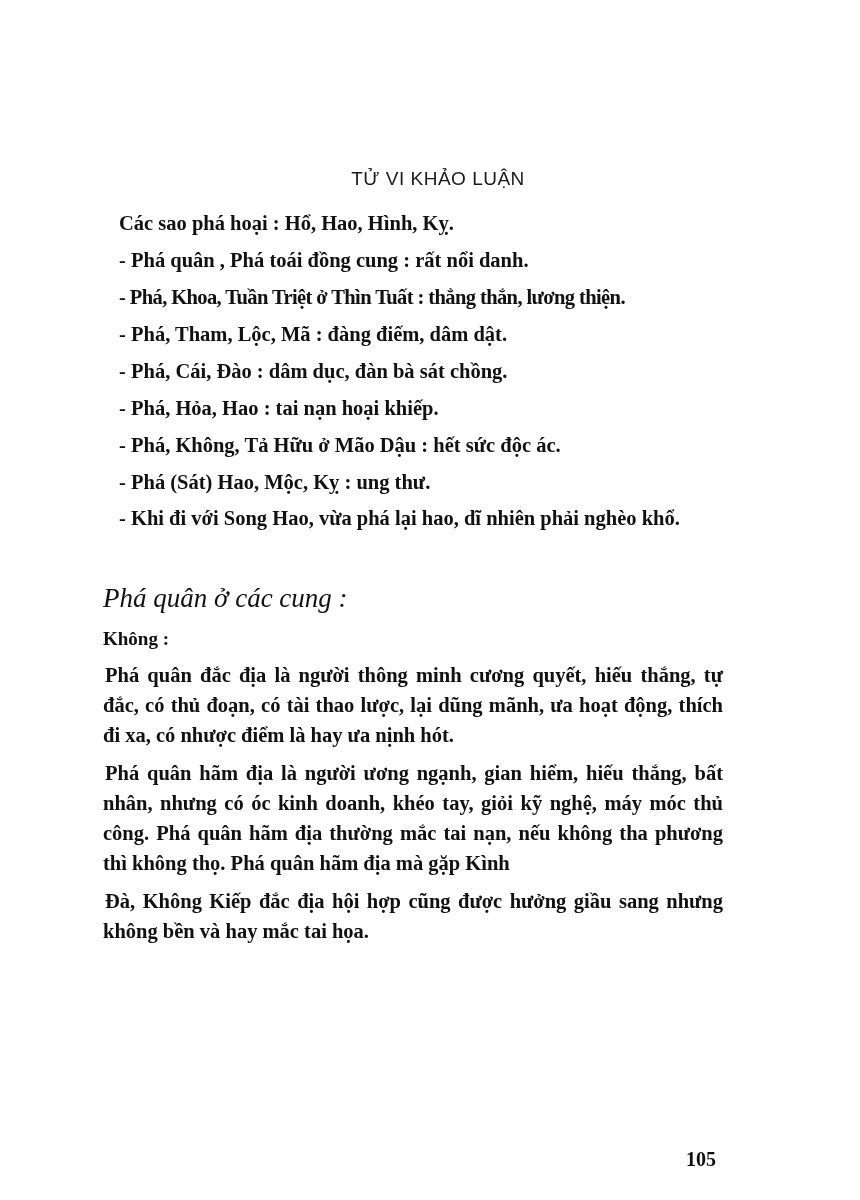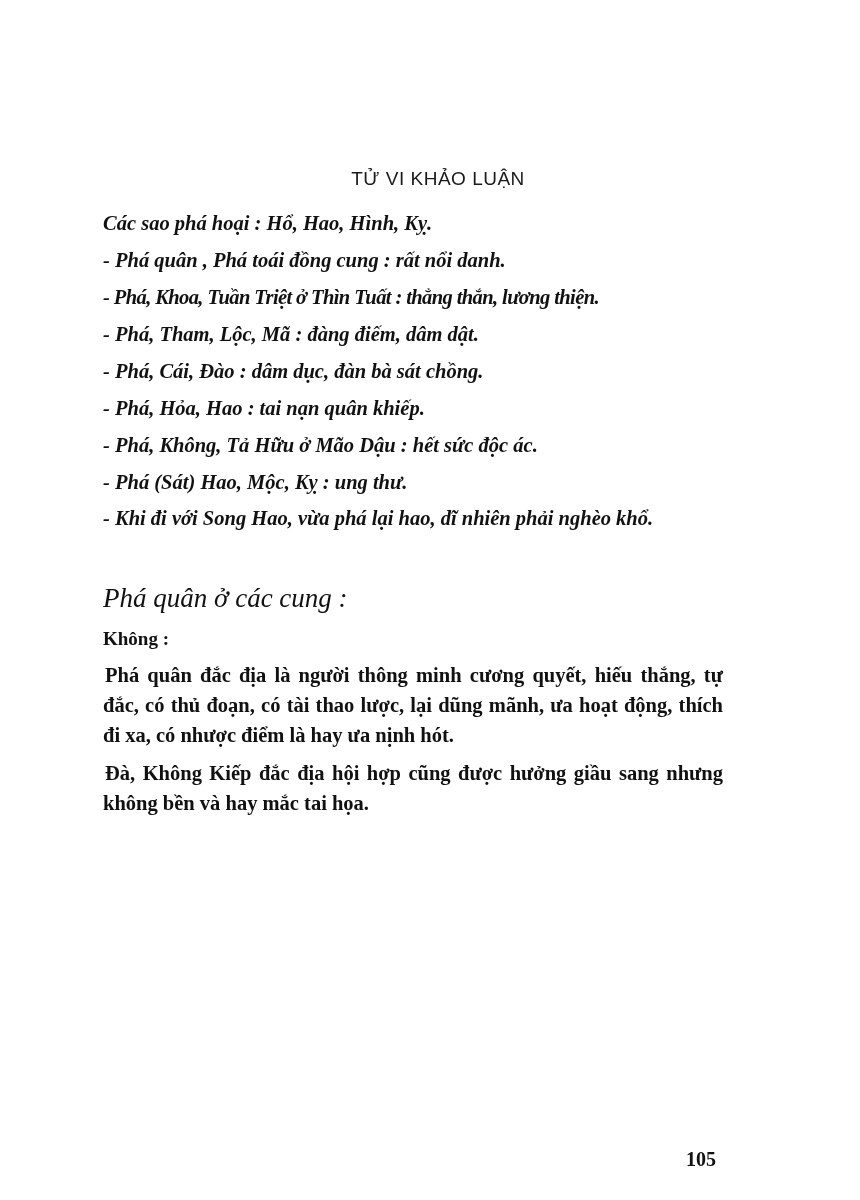--- a/index.html
+++ b/index.html
@@ -36,24 +36,23 @@
     .content {
       position: absolute;
       left: 103px;
       top: 208px;
       width: 620px;
       font-size: 20.5px;
       font-weight: bold;
       line-height: 30px;
     }
     .intro-line {
-      margin: 0 0 7px 0;
+      margin: 0 0 7px 16px;
       white-space: nowrap;
       font-weight: bold;
-      font-style: italic;
     }
     .intro-line.wrap {
       white-space: normal;
     }
     .section-title {
       margin: 48px 0 0 0;
       font-style: italic;
       font-weight: normal;
       font-size: 27px;
       line-height: 36px;
@@ -87,31 +86,32 @@
   <div class="running-header">TỬ VI KHẢO LUẬN</div>
 
   <div class="content">
 
     <div>
       <p class="intro-line">Các sao phá hoại : Hổ, Hao, Hình, Kỵ.</p>
       <p class="intro-line">- Phá quân , Phá toái đồng cung : rất nổi danh.</p>
       <p class="intro-line" style="letter-spacing:-0.6px;">- Phá, Khoa, Tuần Triệt ở Thìn Tuất : thẳng thắn, lương thiện.</p>
       <p class="intro-line">- Phá, Tham, Lộc, Mã : đàng điếm, dâm dật.</p>
       <p class="intro-line">- Phá,  Cái, Đào : dâm dục, đàn bà sát chồng.</p>
-      <p class="intro-line">- Phá, Hỏa, Hao : tai nạn quân khiếp.</p>
+      <p class="intro-line">- Phá, Hỏa, Hao : tai nạn hoại khiếp.</p>
       <p class="intro-line">- Phá, Không, Tả Hữu ở Mão Dậu : hết sức độc ác.</p>
       <p class="intro-line">- Phá (Sát) Hao, Mộc, Kỵ : ung thư.</p>
       <p class="intro-line wrap" style="line-height:28px;">- Khi đi với Song Hao, vừa phá lại hao, dĩ nhiên phải nghèo khổ.</p>
     </div>
 
     <h2 class="section-title">Phá quân ở các cung :</h2>
     <h3 class="subsection-title">Không :</h3>
 
     <div>
       <p class="para">Phá quân đắc địa là người thông minh cương quyết, hiếu thắng, tự đắc, có thủ đoạn, có tài thao lược, lại dũng mãnh, ưa hoạt động, thích đi xa, có nhược điểm là hay ưa nịnh hót.</p>
+      <p class="para">Phá quân hãm địa là người ương ngạnh, gian hiểm, hiếu thắng, bất nhân, nhưng có óc kinh doanh, khéo tay, giỏi kỹ nghệ, máy móc thủ công. Phá quân hãm địa thường mắc tai nạn, nếu không tha phương thì không thọ. Phá quân hãm địa mà gặp Kình</p>
       <p class="para">Đà, Không Kiếp đắc địa hội hợp cũng được hưởng giầu sang nhưng không bền và hay mắc tai họa.</p>
     </div>
 
   </div>
 
   <div class="page-number">105</div>
 
 </div>
 
 </body></html>

